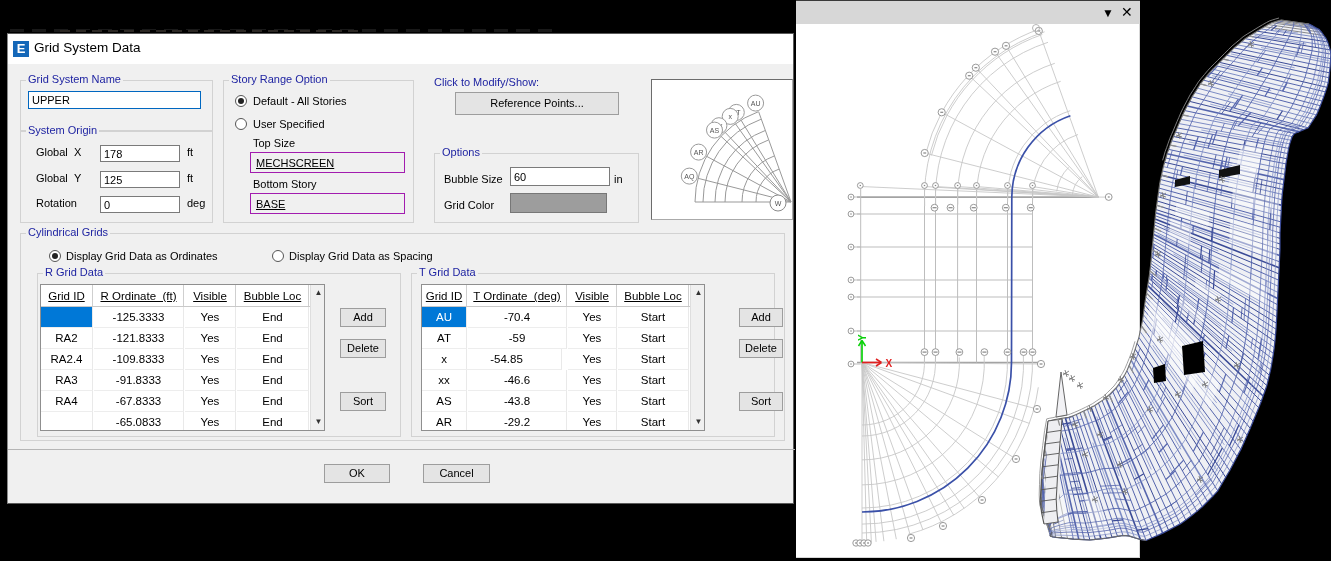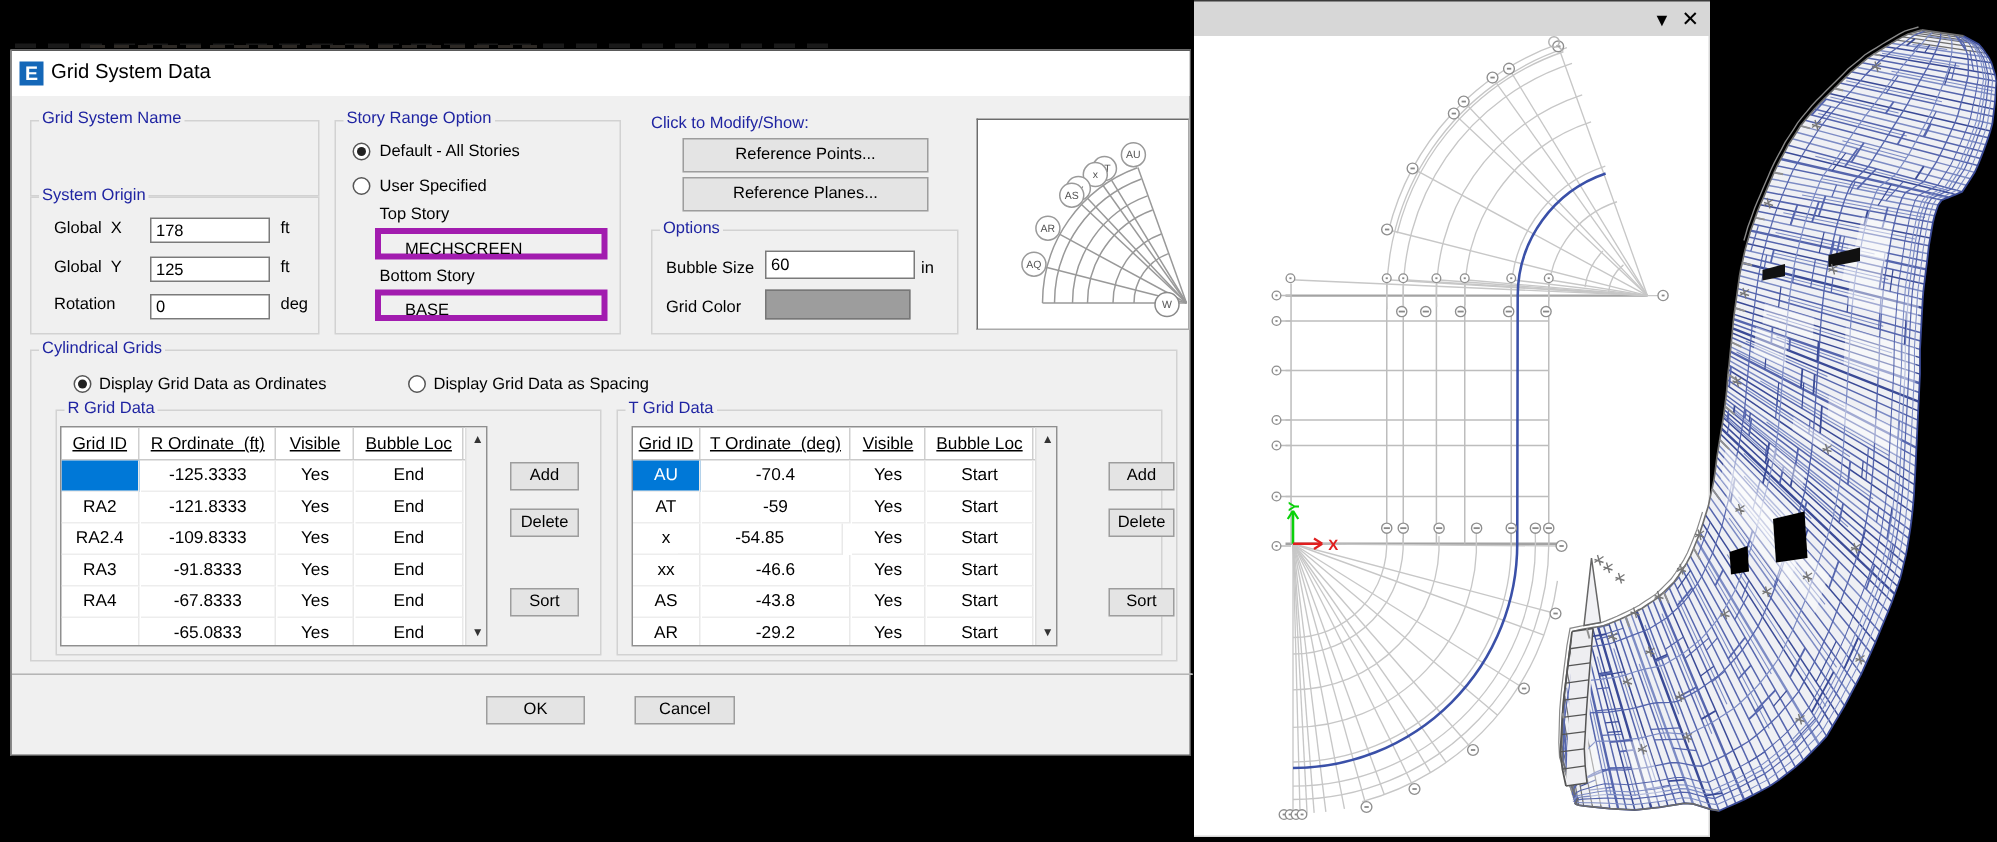--- a/index.html
+++ b/index.html
@@ -9,22 +9,22 @@
 .eicon{position:absolute;left:5px;top:7px;width:16px;height:16px;background:#1467b8;color:#fff;
   font-size:13px;font-weight:bold;text-align:center;line-height:16px;}
 .dlg-txt{position:absolute;left:26px;top:6px;font-size:13.5px;color:#000;}
 .gb{position:absolute;border:1px solid #d2d2d2;}
 .gl{position:absolute;font-size:11px;color:#1f24a2;background:#f0f0f0;padding:0 2px;white-space:nowrap;}
 .lk,.lb{position:absolute;font-size:11px;white-space:nowrap;}
 .lk{color:#000}.lb{color:#1f24a2}
 .inp{position:absolute;background:#fff;border:1px solid #7a7a7a;font-size:11px;
   padding:0 3px;color:#000;font-family:"Liberation Sans",sans-serif;}
 .inp.focus{border:1px solid #0067c0;}
-.cmb{position:absolute;height:21px;background:#f0f0f0;border:4px solid #a21caf;
-  font-size:11px;line-height:20px;padding:0 16px;color:#000;}
+.cmb{position:absolute;height:21px;background:#f0f0f0;border:1px solid #a21caf;
+  font-size:11px;line-height:20px;padding:0 5px;color:#000;text-decoration:underline;}
 .btn{position:absolute;background:#e4e4e4;border:1px solid #9d9d9d;font-size:11px;
   text-align:center;color:#000;}
 .rad{position:absolute;width:12px;height:12px;border:1px solid #555;border-radius:50%;background:#fff;}
 .rdot{position:absolute;left:2px;top:2px;width:6px;height:6px;border-radius:50%;background:#222;}
 .tbl{position:absolute;background:#fff;border:1px solid #8f8f8f;overflow:hidden;}
 .trow{position:absolute;left:0;width:100%;height:21px;}
 .thead{top:0;height:22px;border-bottom:1px solid #c9c9c9;}
 .tc{position:absolute;top:0;height:100%;font-size:11.5px;text-align:center;line-height:21px;
   border-right:1px solid #e9e9e9;border-bottom:1px solid #ededed;color:#000;}
 .thead .tc{border-right:1px solid #cfcfcf;border-bottom:none;line-height:22px;text-decoration:underline;}
@@ -634,46 +634,46 @@
       <path d="M189.0 179.0 l6 2 m-6 0 l6 -4 m-4 -1 l2 7" stroke="#777" stroke-width="0.9" fill="none"></path>
     </svg>
   </div>
 <div class="dlg">
     <div class="dlg-title">
       <span class="eicon">E</span>
       <span class="dlg-txt">Grid System Data</span>
     </div>
     <div class="gb" style="left:12px;top:46px;width:193px;height:51px"></div>
     <div class="gl" style="left:18px;top:39px">Grid System Name</div>
+    <input class="inp focus" style="left: 20px; top: 57px; width: 173px; height: 18px;" value="UPPER">
     <div class="gb" style="left:12px;top:97px;width:193px;height:92px"></div>
     <div class="gl" style="left:18px;top:90px">System Origin</div>
     <div class="lk" style="left:28px;top:112px">Global&nbsp;&nbsp;X</div>
     <div class="lk" style="left:28px;top:138px">Global&nbsp;&nbsp;Y</div>
     <div class="lk" style="left:28px;top:163px">Rotation</div>
     <div class="inp" style="left:92px;top:111px;width:80px;height:17px;line-height:17px">178</div>
     <div class="inp" style="left:92px;top:137px;width:80px;height:17px;line-height:17px">125</div>
     <div class="inp" style="left:92px;top:162px;width:80px;height:17px;line-height:17px">0</div>
     <div class="lk" style="left:179px;top:112px">ft</div>
     <div class="lk" style="left:179px;top:138px">ft</div>
     <div class="lk" style="left:179px;top:163px">deg</div>
     <div class="gb" style="left:215px;top:46px;width:191px;height:143px"></div>
     <div class="gl" style="left:221px;top:39px">Story Range Option</div>
     <span class="rad" style="left:227px;top:61px">
       <span class="rdot"></span>
     </span>
     <div class="lk" style="left:245px;top:61px">Default - All Stories</div>
     <span class="rad" style="left:227px;top:84px"></span>
     <div class="lk" style="left:245px;top:84px">User Specified</div>
-    <div class="lk" style="left:245px;top:103px">Top Story</div>
+    <div class="lk" style="left:245px;top:103px">Top Size</div>
     <div class="cmb" style="left:242px;top:118px;width:155px">MECHSCREEN</div>
     <div class="lk" style="left:245px;top:144px">Bottom Story</div>
     <div class="cmb" style="left:242px;top:159px;width:155px">BASE</div>
     <div class="lb" style="left:426px;top:42px">Click to Modify/Show:</div>
     <div class="btn" style="left:447px;top:58px;width:164px;height:23px;line-height:21px">Reference Points...</div>
-    <div class="btn" style="left:447px;top:84px;width:164px;height:23px;line-height:21px">Reference Planes...</div>
     <div class="gb" style="left:426px;top:119px;width:205px;height:70px"></div>
     <div class="gl" style="left:432px;top:112px">Options</div>
     <div class="lk" style="left:436px;top:139px">Bubble Size</div>
     <div class="inp" style="left:502px;top:133px;width:100px;height:19px;line-height:19px">60</div>
     <div class="lk" style="left:606px;top:139px">in</div>
     <div class="lk" style="left:436px;top:165px">Grid Color</div>
     <div style="position:absolute;left:502px;top:159px;width:97px;height:20px;background:#9d9d9d;border:1px solid #777"></div>
     <div style="position:absolute;left:643px;top:45px;width:142px;height:141px;background:#fff;border:1px solid #6c6c6c;border-right-color:#aaa;border-bottom-color:#aaa"><svg width="140" height="139" viewBox="0 0 140 139">
         <path d="M127.0 89.1 A35.0 35.0 0 0 0 104.0 122.0" fill="none" stroke="#999" stroke-width="1.0"></path>
         <path d="M122.2 76.0 A49.0 49.0 0 0 0 90.0 122.0" fill="none" stroke="#999" stroke-width="1.0"></path>

